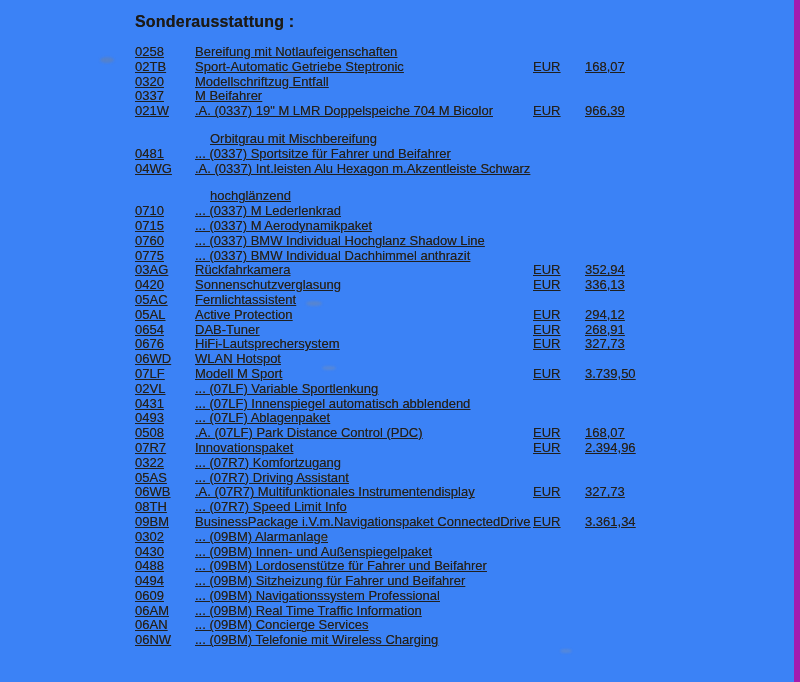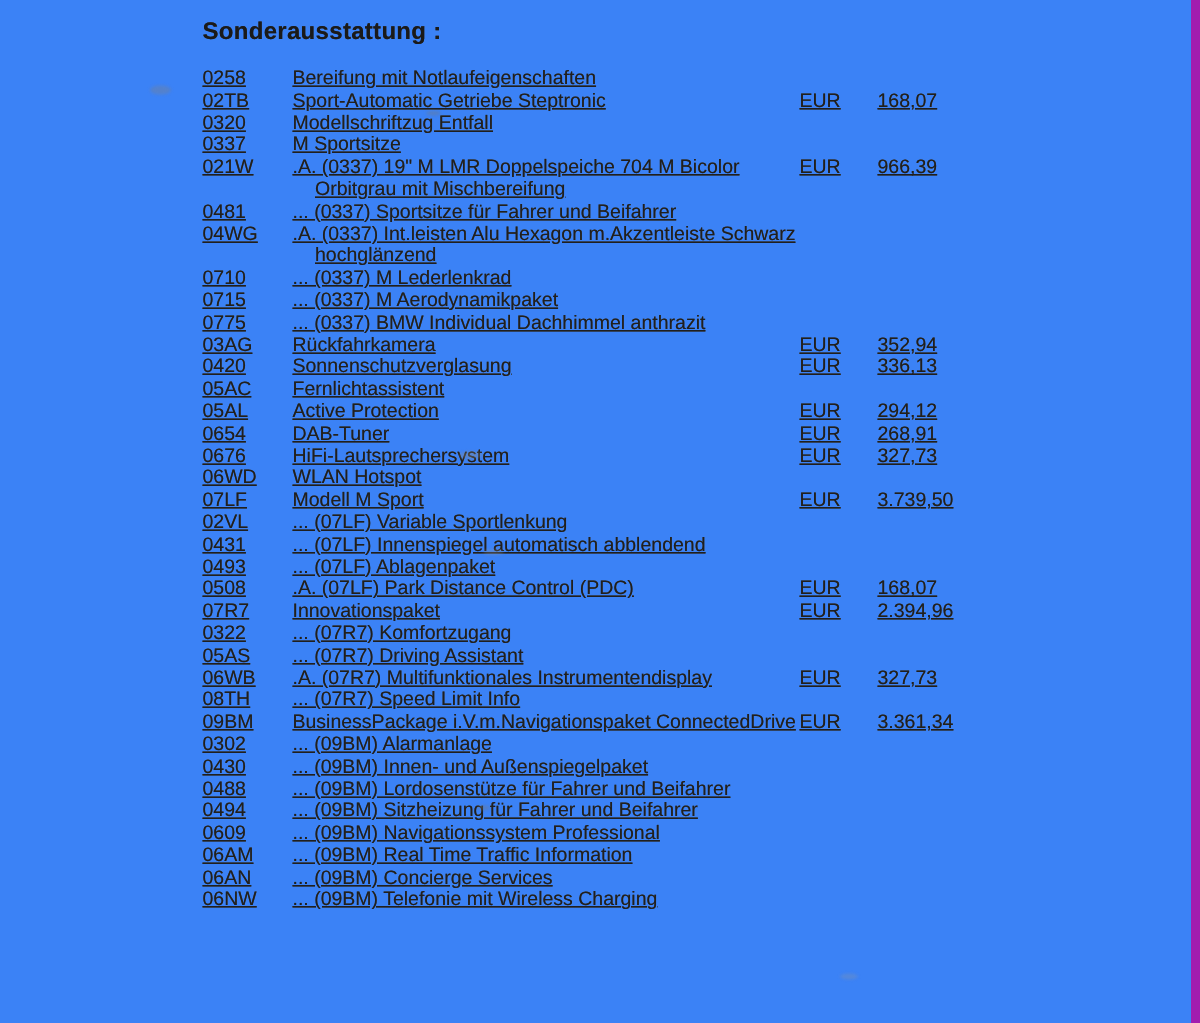--- a/index.html
+++ b/index.html
@@ -41,21 +41,21 @@
     display: grid;
     grid-template-columns: 60px 338px 52px 1fr;
     align-items: start;
   }
   .cell {
     font-size: 13px;
     line-height: 14.8px;
     text-shadow: 0 0 0.4px #4a4a4a;
     white-space: nowrap;
   }
-  .desc .line2 { margin-left: 15px; }
+  .desc .line2 { margin-left: 15px; margin-top: 13px; }
   .price { text-align: left; }
   
   .smudge {
     position: absolute;
     border-radius: 50%;
     filter: blur(1.2px);
     pointer-events: none;
   }
   .s1 { left: 100px; top: 57px;  width: 14px; height: 6px; background: rgba(130,130,130,0.35); }
   .s2 { left: 306px; top: 301px; width: 16px; height: 5px; background: rgba(140,140,140,0.35); }
@@ -94,21 +94,21 @@
     <div class="cell desc">
       <div class="line1">Modellschriftzug Entfall</div>
     </div>
     <div class="cell eur"></div>
     <div class="cell price"></div>
   </div>
 
   <div class="row">
     <div class="cell code">0337</div>
     <div class="cell desc">
-      <div class="line1">M Sportsitze</div>
+      <div class="line1">M Beifahrer</div>
     </div>
     <div class="cell eur"></div>
     <div class="cell price"></div>
   </div>
 
   <div class="row">
     <div class="cell code">021W</div>
     <div class="cell desc">
       <div class="line1">.A. (0337) 19" M LMR Doppelspeiche 704 M Bicolor</div>
     <div class="line2">Orbitgrau mit Mischbereifung</div>
@@ -147,20 +147,28 @@
 
   <div class="row">
     <div class="cell code">0715</div>
     <div class="cell desc">
       <div class="line1">... (0337) M Aerodynamikpaket</div>
     </div>
     <div class="cell eur"></div>
     <div class="cell price"></div>
   </div>
 
+  <div class="row">
+    <div class="cell code">0760</div>
+    <div class="cell desc">
+      <div class="line1">... (0337) BMW Individual Hochglanz Shadow Line</div>
+    </div>
+    <div class="cell eur"></div>
+    <div class="cell price"></div>
+  </div>
 
   <div class="row">
     <div class="cell code">0775</div>
     <div class="cell desc">
       <div class="line1">... (0337) BMW Individual Dachhimmel anthrazit</div>
     </div>
     <div class="cell eur"></div>
     <div class="cell price"></div>
   </div>
 

